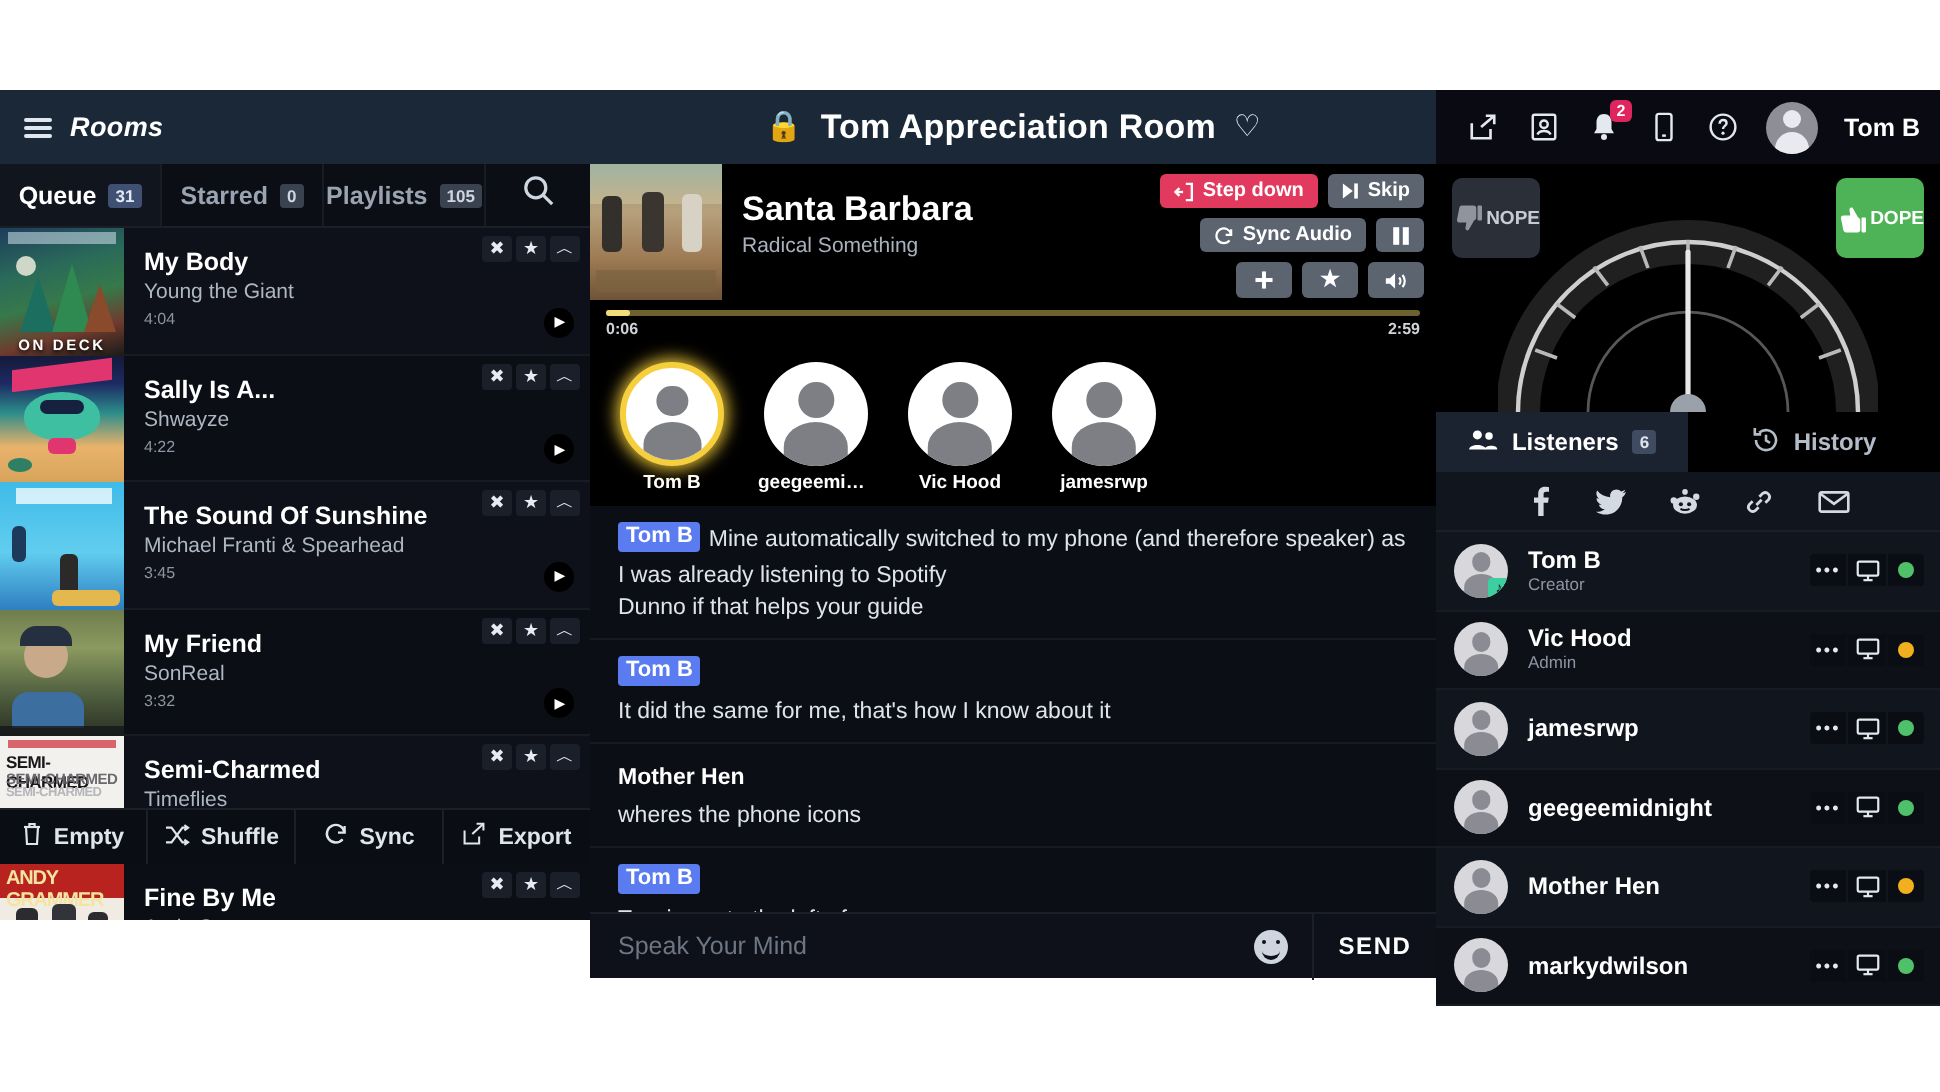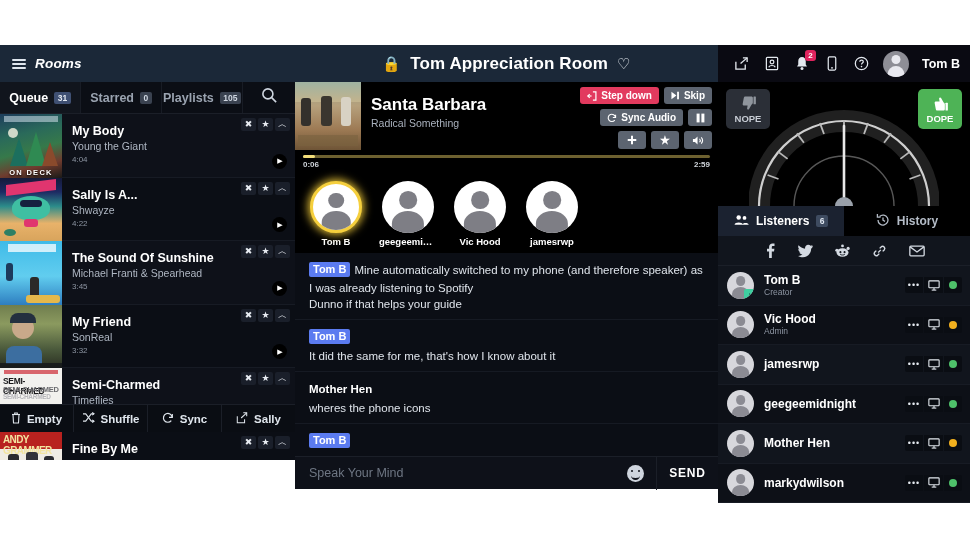--- a/index.html
+++ b/index.html
@@ -230,21 +230,21 @@
   .rightpanel {
     position: absolute; left: 718px; top: 82px; width: 252px; height: 407px;
     background: #0d1017;
   }
   .gaugebox {
     position: relative; height: 124px; background: #000000; overflow: hidden;
   }
   .gauge { position: absolute; left: 50%; top: 14px; transform: translateX(-50%); }
   .votebtn {
     position: absolute; top: 7px; width: 44px; height: 40px; border-radius: 5px;
-    display: flex; flex-direction: column; align-items: center; justify-content: center;
+    display: flex; flex-direction: row; align-items: center; justify-content: center;
     gap: 1px; font-size: 9.5px; font-weight: bold;
   }
   .nope { left: 8px; background: #2b2f37; color: #c7ccd4; }
   .dope { right: 8px; background: #4eb356; color: #ffffff; }
   .votebtn svg { display: block; }
 
   .rtabs { display: flex; height: 30px; }
   .rtab {
     flex: 1; display: flex; align-items: center; justify-content: center; gap: 7px;
     font-size: 12px; font-weight: bold;
@@ -543,21 +543,21 @@
         <span>Sync</span>
       </div>
       <div class="qfbtn">
         <span>
           <svg width="12" height="12" viewBox="0 0 14 14" fill="none" stroke="#dfe5ec" stroke-width="1.2">
             <path d="M1.5 5 V12.5 H10 V8.5"></path>
               <path d="M6 7 L12.5 1"></path>
               <path d="M8.5 1 H12.5 V5"></path>
           </svg>
         </span>
-        <span>Sally</span>
+        <span>Export</span>
       </div>
     </div>
   </div>
 
   <div class="centerpanel">
 
     <div class="nowplaying">
       <div class="np-art" style="background:linear-gradient(180deg,#93a086 0%,#b6a07c 35%,#9d7a54 70%,#6e5436 100%);">
         <div style="position:absolute;left:0;top:0;width:100%;height:20px;background:linear-gradient(180deg,#9fb3a2,#c3b38c);"></div>
         <div style="position:absolute;left:6px;top:16px;width:10px;height:28px;background:#33302c;border-radius:3px;"></div>

